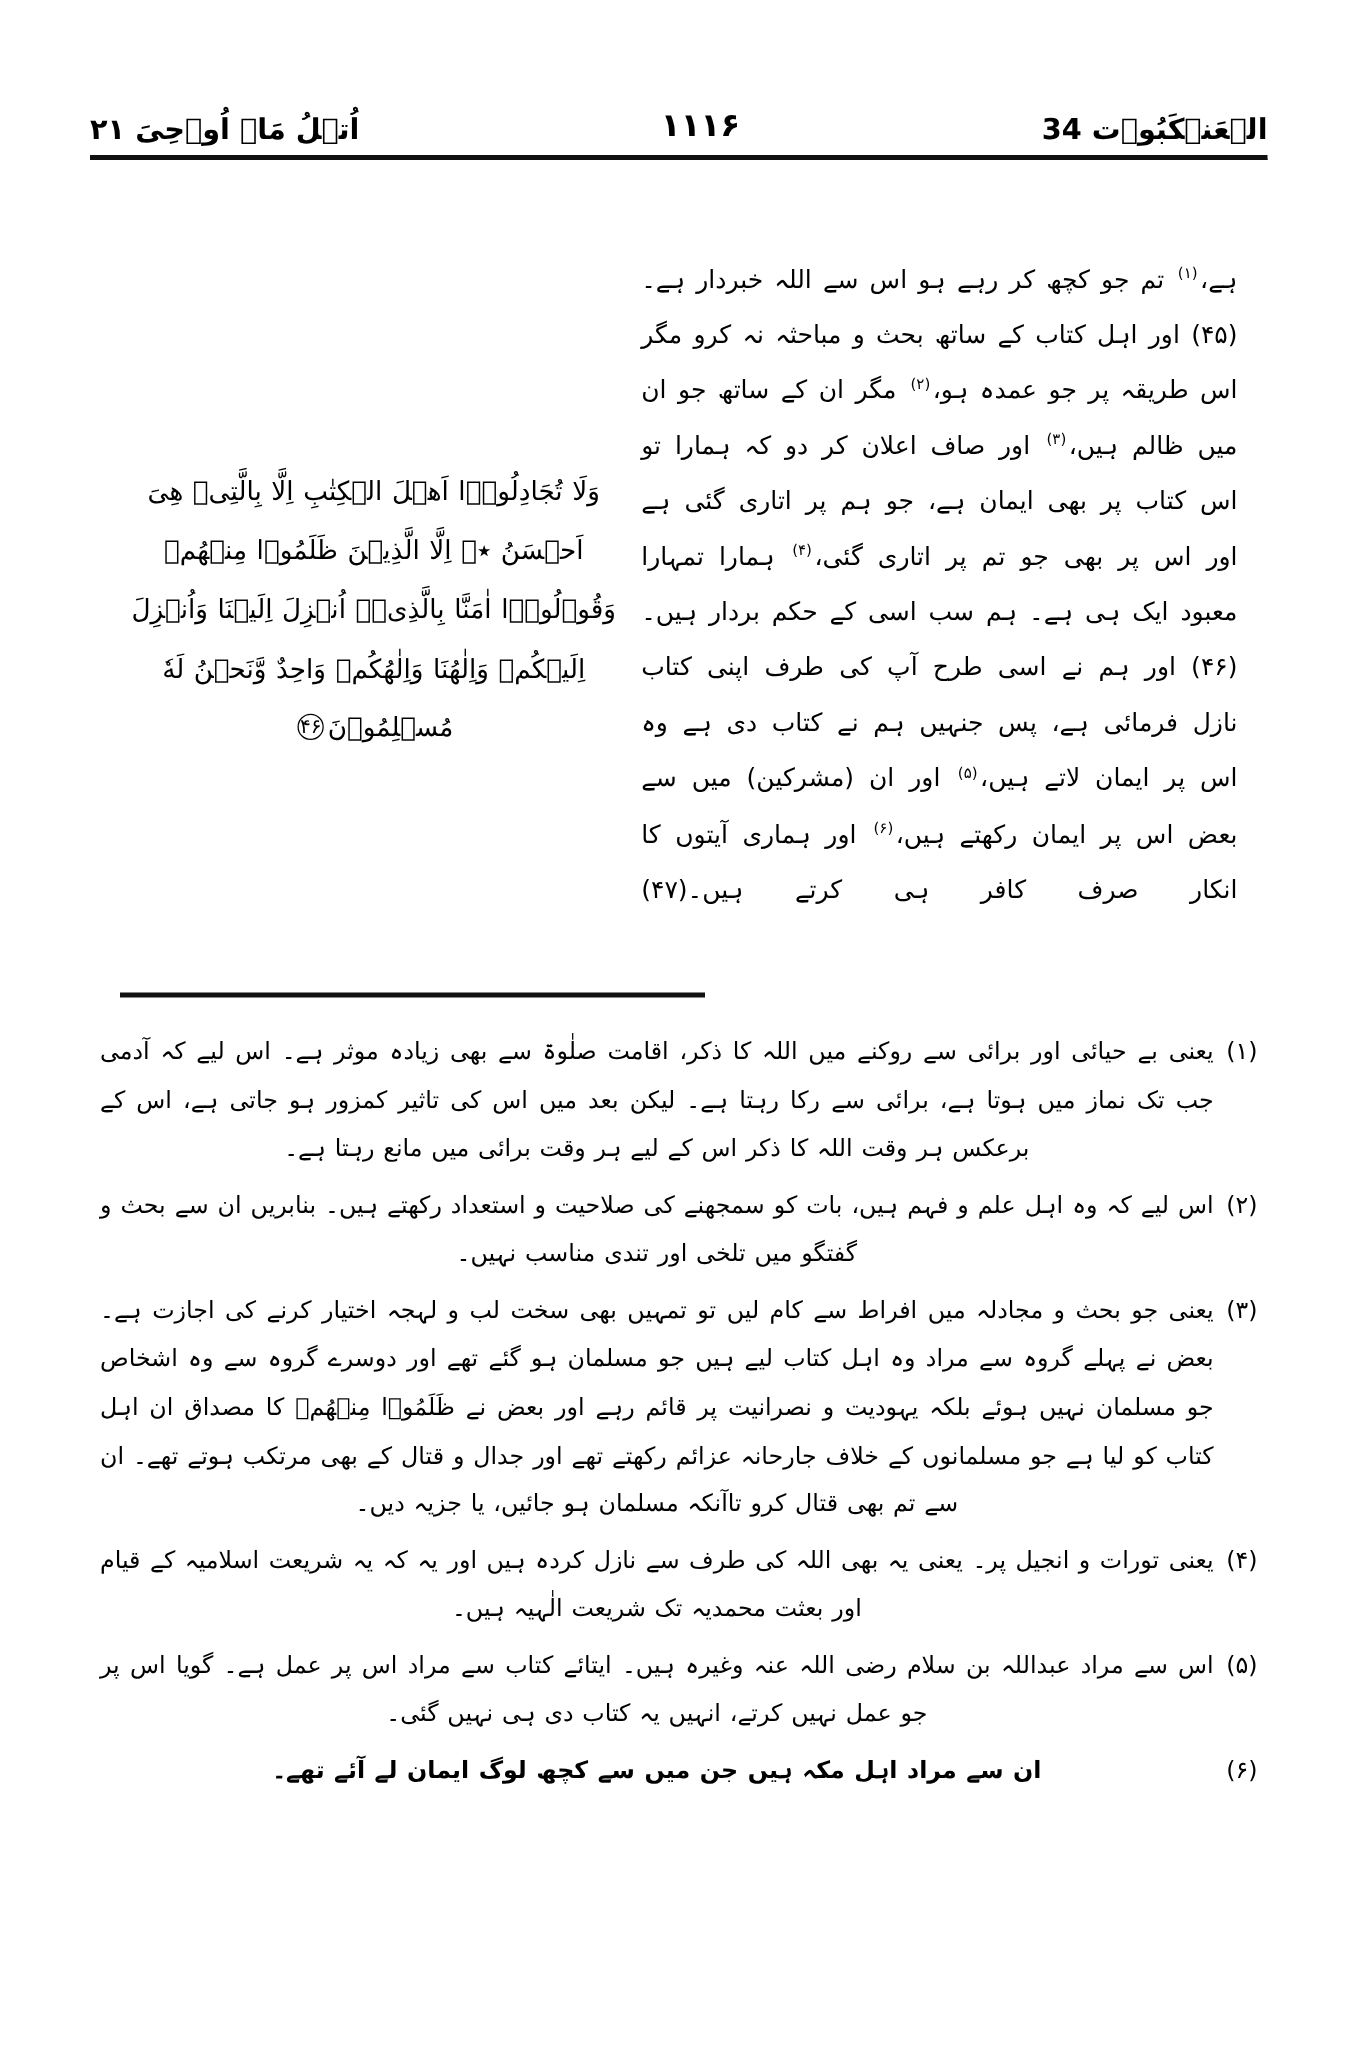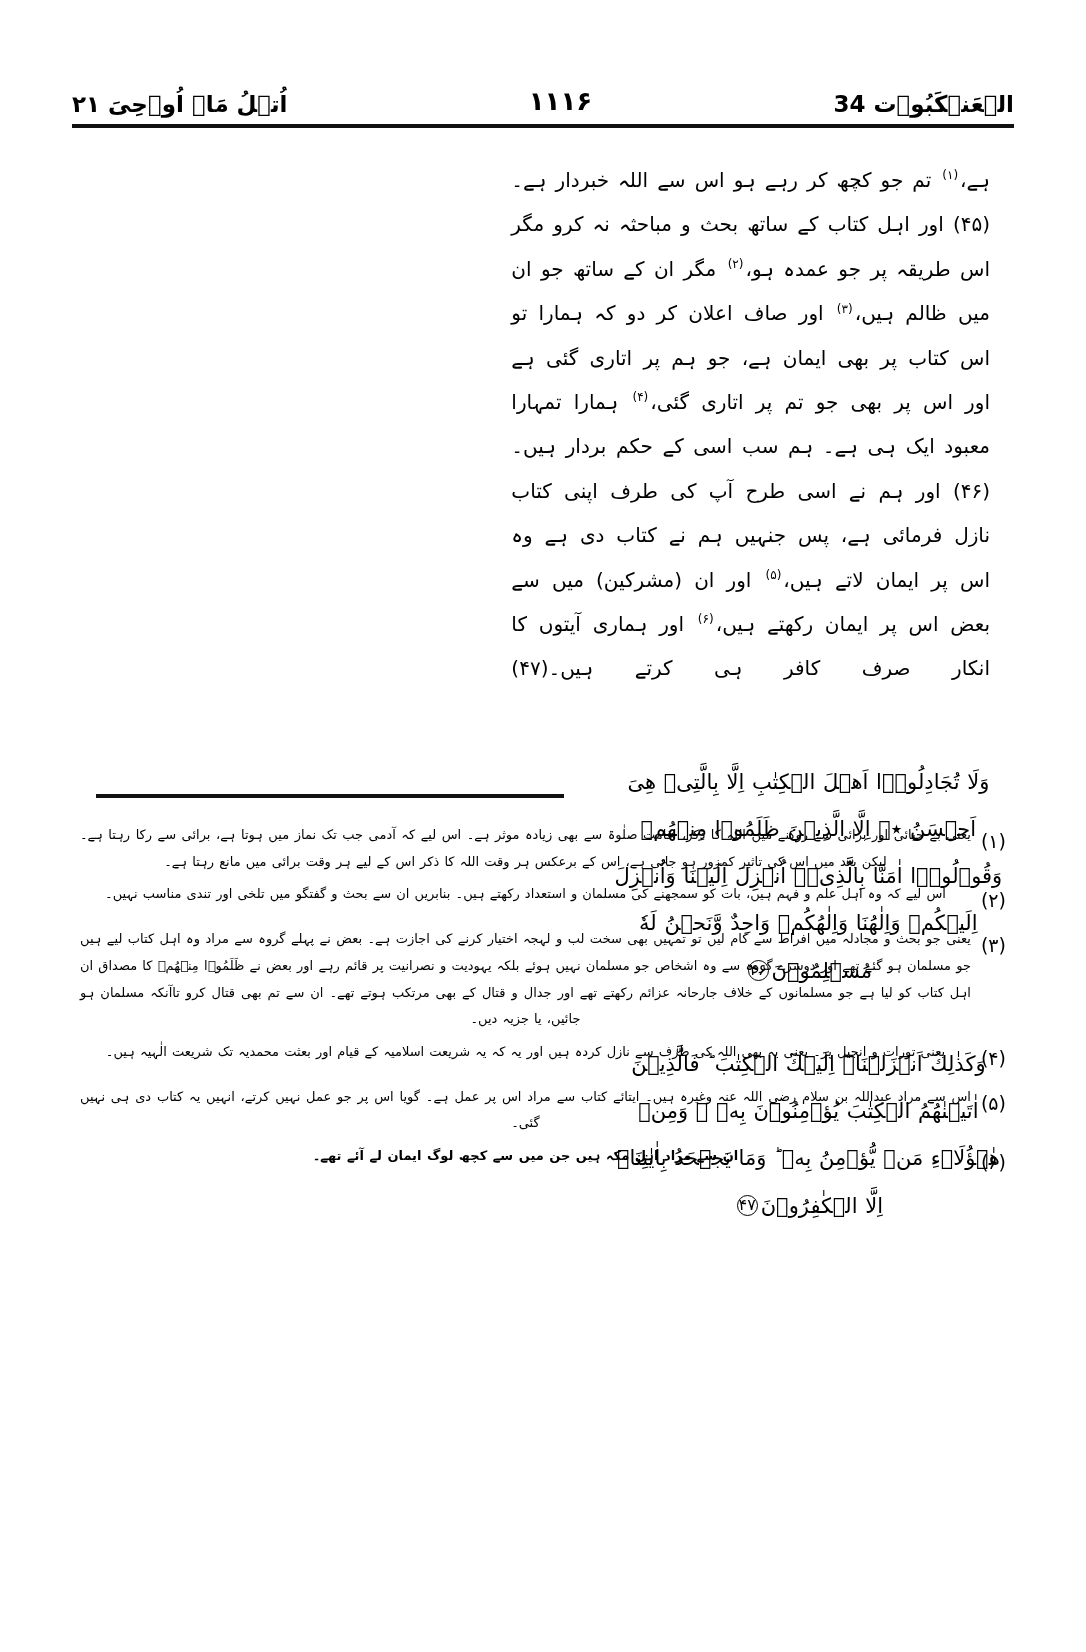--- a/index.html
+++ b/index.html
@@ -70,22 +70,23 @@
   }
 
   
   .columns {
     position: absolute;
     top: 146px;
     left: 72px;
     right: 72px;
     height: 630px;
     display: flex;
-    flex-direction: column;
-    direction: rtl;
+    flex-direction: row;
+    direction: rtl;
+    align-items: center;
   }
   .col-arabic {
     width: 46%;
     box-sizing: border-box;
     padding: 54px 4px 0 26px;
     direction: rtl;
   }
   .col-divider {
     width: 0;
     border-right: 3px solid #111111;
@@ -164,21 +165,21 @@
   .fn-marker {
     flex: 0 0 auto;
     font-size: 19px;
     line-height: 2.05;
     padding-left: 10px;
     white-space: nowrap;
   }
   .fn-body {
     flex: 1 1 auto;
     font-family: "DejaVu Sans", sans-serif;
-    font-size: 13px;
+    font-size: 19px;
     line-height: 2.05;
     text-align: justify;
     text-align-last: center;
     word-spacing: 1px;
     direction: rtl;
   }
   .fn.single .fn-body { text-align-last: center; font-weight: bold; }
 </style>
 </head>
 <body>
@@ -197,39 +198,36 @@
     <div class="col-urdu">
       <div class="urdu-trans"><span>ہے،</span><span class="sup">(۱)</span><span> تم جو کچھ کر رہے ہو اس سے اللہ خبردار ہے۔(۴۵) اور اہل کتاب کے ساتھ بحث و مباحثہ نہ کرو مگر اس طریقہ پر جو عمدہ ہو،</span><span class="sup">(۲)</span><span> مگر ان کے ساتھ جو ان میں ظالم ہیں،</span><span class="sup">(۳)</span><span> اور صاف اعلان کر دو کہ ہمارا تو اس کتاب پر بھی ایمان ہے، جو ہم پر اتاری گئی ہے اور اس پر بھی جو تم پر اتاری گئی،</span><span class="sup">(۴)</span><span> ہمارا تمہارا معبود ایک ہی ہے۔ ہم سب اسی کے حکم بردار ہیں۔(۴۶) اور ہم نے اسی طرح آپ کی طرف اپنی کتاب نازل فرمائی ہے، پس جنہیں ہم نے کتاب دی ہے وہ اس پر ایمان لاتے ہیں،</span><span class="sup">(۵)</span><span> اور ان (مشرکین) میں سے بعض اس پر ایمان رکھتے ہیں،</span><span class="sup">(۶)</span><span> اور ہماری آیتوں کا انکار صرف کافر ہی کرتے ہیں۔(۴۷)</span></div>
     </div>
 
     <div class="col-divider"></div>
 
     <div class="col-arabic">
       <div class="ayah">
         <span>وَلَا تُجَادِلُوۡۤا اَهۡلَ الۡكِتٰبِ اِلَّا بِالَّتِىۡ هِىَ اَحۡسَنُ ٭ۖ اِلَّا الَّذِيۡنَ ظَلَمُوۡا مِنۡهُمۡ وَقُوۡلُوۡۤا اٰمَنَّا بِالَّذِىۡۤ اُنۡزِلَ اِلَيۡنَا وَاُنۡزِلَ اِلَيۡكُمۡ وَاِلٰهُنَا وَاِلٰهُكُمۡ وَاحِدٌ وَّنَحۡنُ لَهٗ مُسۡلِمُوۡنَ</span><span class="ayah-num">۴۶</span>
       </div>
-      <div class="ayah">
-        <span>وَكَذٰلِكَ اَنۡزَلۡنَاۤ اِلَيۡكَ الۡكِتٰبَ ؕ فَالَّذِيۡنَ اٰتَيۡنٰهُمُ الۡكِتٰبَ يُؤۡمِنُوۡنَ بِهٖ ۚ وَمِنۡ هٰۤؤُلَاۤءِ مَنۡ يُّؤۡمِنُ بِهٖ ؕ وَمَا يَجۡحَدُ بِاٰيٰتِنَاۤ اِلَّا الۡكٰفِرُوۡنَ</span><span class="ayah-num">۴۷</span>
-      </div>
     </div>
 
   </div>
 
   <div class="foot-rule"></div>
 
   <div class="footnotes">
 
     <div class="fn">
       <div class="fn-marker">(۱)</div>
       <div class="fn-body">یعنی بے حیائی اور برائی سے روکنے میں اللہ کا ذکر، اقامت صلٰوۃ سے بھی زیادہ موثر ہے۔ اس لیے کہ آدمی جب تک نماز میں ہوتا ہے، برائی سے رکا رہتا ہے۔ لیکن بعد میں اس کی تاثیر کمزور ہو جاتی ہے، اس کے برعکس ہر وقت اللہ کا ذکر اس کے لیے ہر وقت برائی میں مانع رہتا ہے۔</div>
     </div>
 
     <div class="fn">
       <div class="fn-marker">(۲)</div>
-      <div class="fn-body">اس لیے کہ وہ اہل علم و فہم ہیں، بات کو سمجھنے کی مسلمان و استعداد رکھتے ہیں۔ بنابریں ان سے بحث و گفتگو میں تلخی اور تندی مناسب نہیں۔</div>
+      <div class="fn-body">اس لیے کہ وہ اہل علم و فہم ہیں، بات کو سمجھنے کی صلاحیت و استعداد رکھتے ہیں۔ بنابریں ان سے بحث و گفتگو میں تلخی اور تندی مناسب نہیں۔</div>
     </div>
 
     <div class="fn">
       <div class="fn-marker">(۳)</div>
       <div class="fn-body">یعنی جو بحث و مجادلہ میں افراط سے کام لیں تو تمہیں بھی سخت لب و لہجہ اختیار کرنے کی اجازت ہے۔ بعض نے پہلے گروہ سے مراد وہ اہل کتاب لیے ہیں جو مسلمان ہو گئے تھے اور دوسرے گروہ سے وہ اشخاص جو مسلمان نہیں ہوئے بلکہ یہودیت و نصرانیت پر قائم رہے اور بعض نے ظَلَمُوۡا مِنۡهُمۡ کا مصداق ان اہل کتاب کو لیا ہے جو مسلمانوں کے خلاف جارحانہ عزائم رکھتے تھے اور جدال و قتال کے بھی مرتکب ہوتے تھے۔ ان سے تم بھی قتال کرو تاآنکہ مسلمان ہو جائیں، یا جزیہ دیں۔</div>
     </div>
 
     <div class="fn">
       <div class="fn-marker">(۴)</div>
       <div class="fn-body">یعنی تورات و انجیل پر۔ یعنی یہ بھی اللہ کی طرف سے نازل کردہ ہیں اور یہ کہ یہ شریعت اسلامیہ کے قیام اور بعثت محمدیہ تک شریعت الٰہیہ ہیں۔</div>

